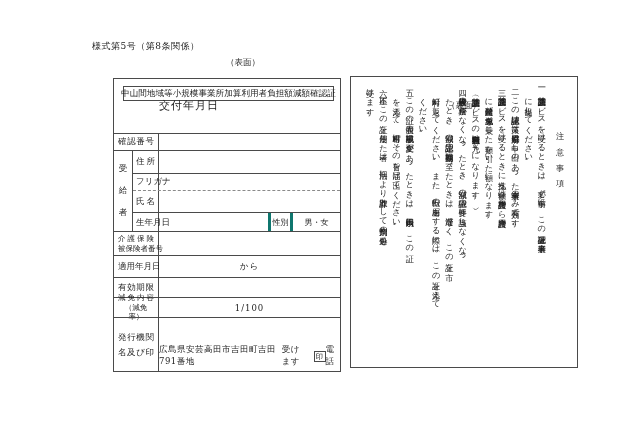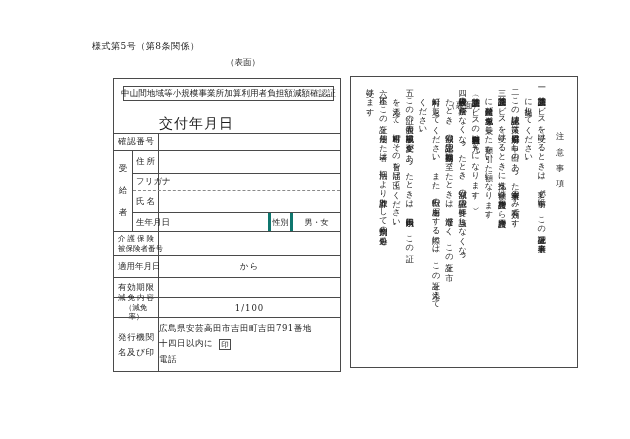--- a/index.html
+++ b/index.html
@@ -21,21 +21,21 @@
     border:1px solid #4a4a4a;box-sizing:border-box;
     display:flex;flex-direction:column;font-size:8.5px;
   }
   .front-header{height:54px;position:relative;flex:none;}
   .title-box{
     position:absolute;left:9px;right:6px;top:7px;height:15px;
     border:1px solid #4a4a4a;box-sizing:border-box;
     display:flex;align-items:center;justify-content:center;
     font-size:8.6px;letter-spacing:0;white-space:nowrap;
   }
-  .issue-date{position:absolute;left:45px;bottom:0;font-size:14px;letter-spacing:1px;}
+  .issue-date{position:absolute;left:45px;bottom:20px;font-size:11px;letter-spacing:1px;}
   .frow{display:flex;flex:none;border-top:1px solid #4a4a4a;box-sizing:border-box;}
   .flabel{
     width:45px;flex:none;border-right:1px solid #4a4a4a;box-sizing:border-box;
     display:flex;flex-direction:column;justify-content:center;padding:0 4px;
   }
   .fval{flex:1;display:flex;align-items:center;box-sizing:border-box;}
   .fval.center{justify-content:center;letter-spacing:1px;}
   .spread{display:flex;justify-content:space-between;width:100%;box-sizing:border-box;}
   .spread span{display:block;}
   .two-line{font-size:7.5px;line-height:9.5px;}
@@ -51,22 +51,22 @@
   .srow.dashed-top{border-top:1px dashed #8a8a8a;}
   .slabel{
     width:26px;flex:none;border-right:1px solid #4a4a4a;box-sizing:border-box;
     display:flex;align-items:center;padding:0 3px;
   }
   .scell{
     flex:none;border-left:3px solid #0f766e;box-sizing:border-box;
     display:flex;align-items:center;justify-content:center;font-size:8px;
   }
   
-  .issuer-val{flex:1;display:flex;flex-direction:column;justify-content:space-around;
-    align-items:flex-start;padding:3px 0;box-sizing:border-box;}
+  .issuer-val{flex:1;display:flex;flex-direction:row;justify-content:space-around;
+    align-items:flex-end;padding:3px 0;box-sizing:border-box;}
   .issuer-line{display:flex;align-items:center;font-size:8.5px;letter-spacing:0.5px;}
   .seal{border:1px solid #4a4a4a;font-size:7.5px;padding:0 1px;margin-left:6px;line-height:9px;}
 
   
   .panel-back{
     left:350px;top:76px;width:228px;height:292px;
     border:1px solid #4a4a4a;box-sizing:border-box;
     writing-mode:vertical-rl;
     padding:6px 11px 6px 4px;
     font-size:8.2px;
@@ -221,21 +221,21 @@
       <div class="spread">
           <span>名</span>
           <span>及</span>
           <span>び</span>
           <span>印</span>
         </div>
     </div>
     <div class="issuer-val">
       <div class="issuer-line">広島県安芸高田市吉田町吉田791番地</div>
       <div class="issuer-line">
-        <span>十四日以内に</span>
+        <span>受けます</span>
         <span class="seal">印</span>
       </div>
       <div class="issuer-line">電話</div>
     </div>
   </div>
 
 </div>
 
 <div class="abs panel-back">
   <div class="vcaption">注意事項</div>

